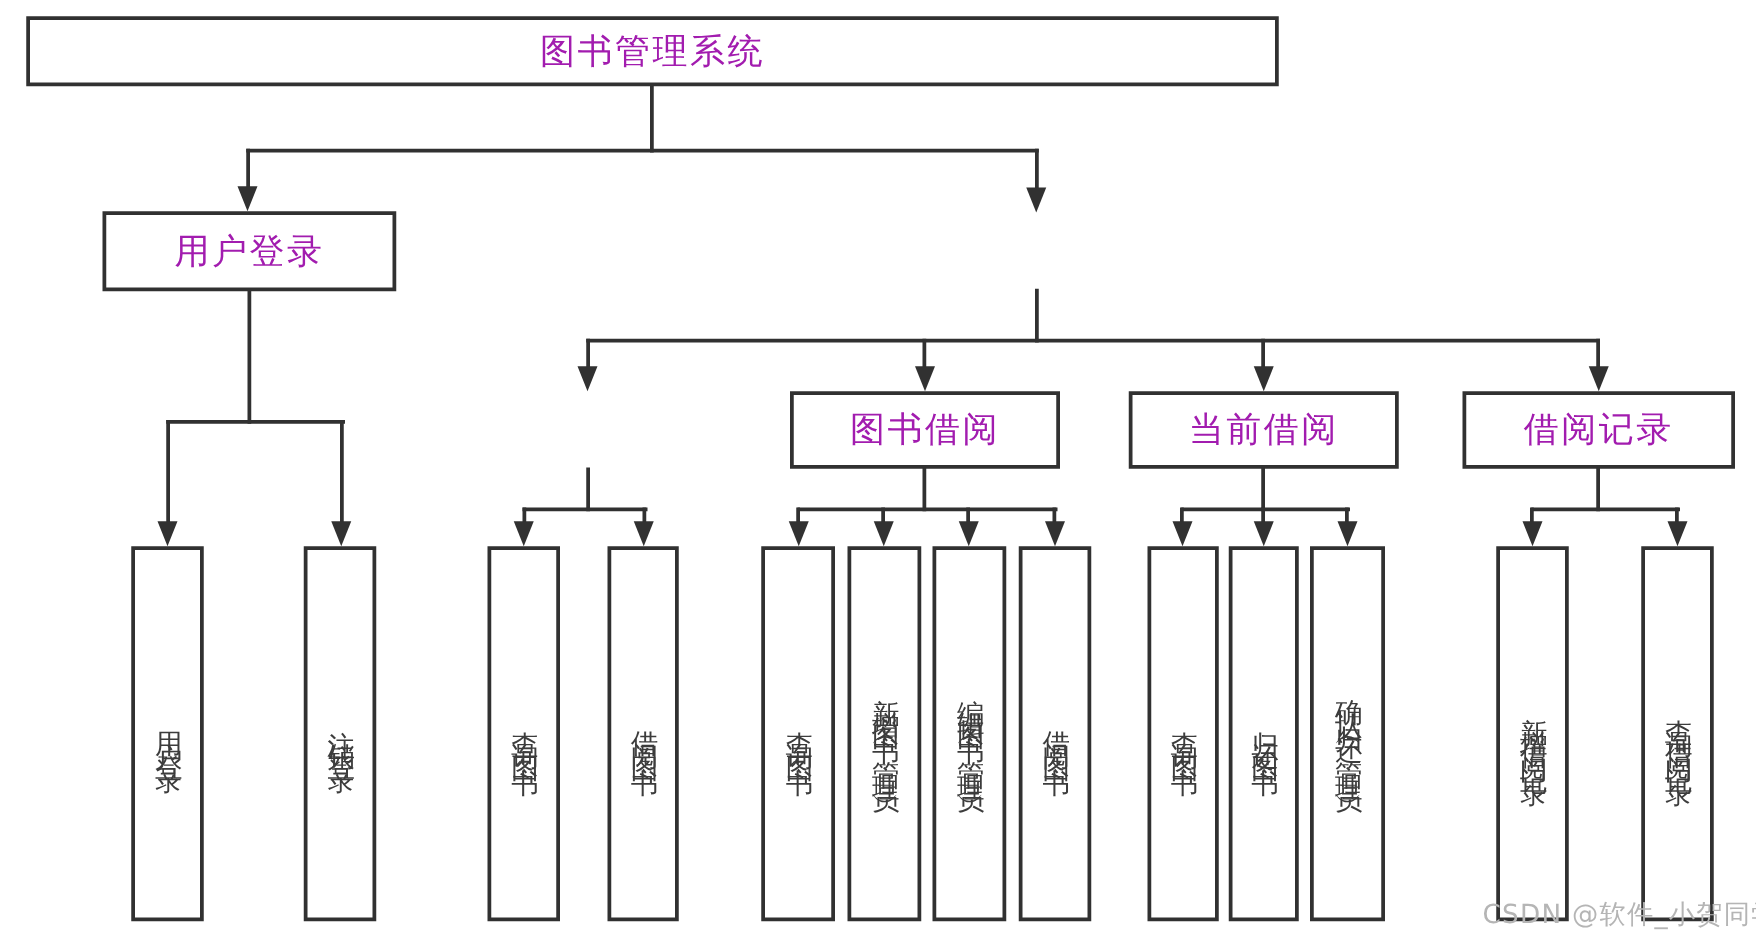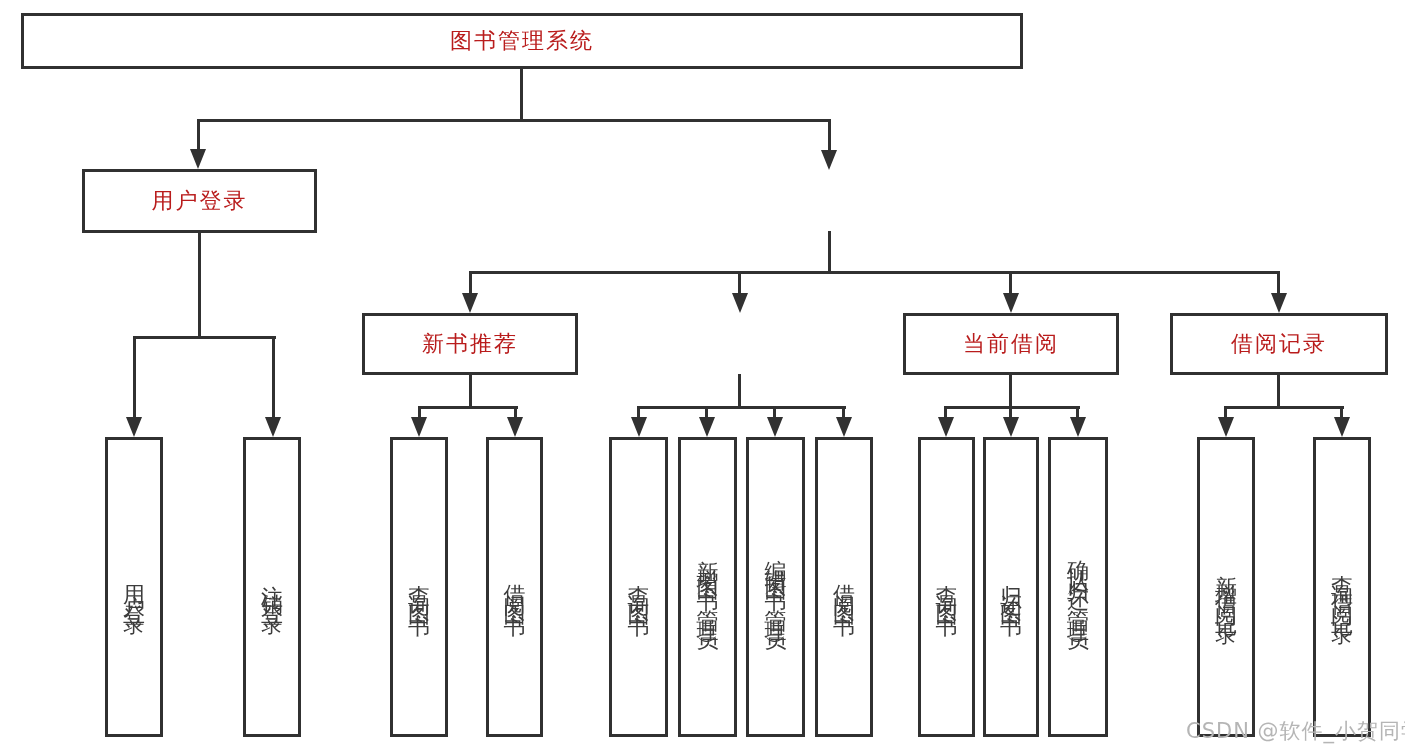--- a/index.html
+++ b/index.html
@@ -10,21 +10,21 @@
     width:1405px; height:747px;
     background:#ffffff;
     overflow:hidden;
   }
   
   .box {
     position:absolute;
     border:3px solid #313131;
     background:#ffffff;
     display:flex; align-items:center; justify-content:center;
-    font-size:22px; color:#b91c1c;
+    font-size:28px; color:#a21caf;
     letter-spacing:2px;
     white-space:nowrap;
   }
   
   .vbox {
     position:absolute;
     border:3px solid #313131;
     background:#ffffff;
     display:flex; align-items:center; justify-content:center;
     color:#3c3c3c;
@@ -83,21 +83,21 @@
   <div class="hline" style="left:469px; top:271px; width:811px;"></div>
   <div class="vline" style="left:469px; top:271px; height:25px;"></div>
   <div class="arrow" style="left:462px; top:293px;"></div>
   <div class="vline" style="left:738px; top:271px; height:25px;"></div>
   <div class="arrow" style="left:732px; top:293px;"></div>
   <div class="vline" style="left:1009px; top:271px; height:25px;"></div>
   <div class="arrow" style="left:1003px; top:293px;"></div>
   <div class="vline" style="left:1277px; top:271px; height:25px;"></div>
   <div class="arrow" style="left:1271px; top:293px;"></div>
 
-  <div class="box" style="left:362px; top:313px; width:216px; height:62px;">新书推荐</div>
+  <div class="box" style="left:632px; top:313px; width:216px; height:62px;">图书借阅</div>
   <div class="box" style="left:903px; top:313px; width:216px; height:62px;">当前借阅</div>
   <div class="box" style="left:1170px; top:313px; width:218px; height:62px;">借阅记录</div>
 
   <div class="vline" style="left:469px; top:374px; height:35px;"></div>
   <div class="hline" style="left:418px; top:406px; width:100px;"></div>
   <div class="vline" style="left:418px; top:406px; height:14px;"></div>
   <div class="arrow" style="left:411px; top:417px;"></div>
   <div class="vline" style="left:514px; top:406px; height:14px;"></div>
   <div class="arrow" style="left:507px; top:417px;"></div>
 

